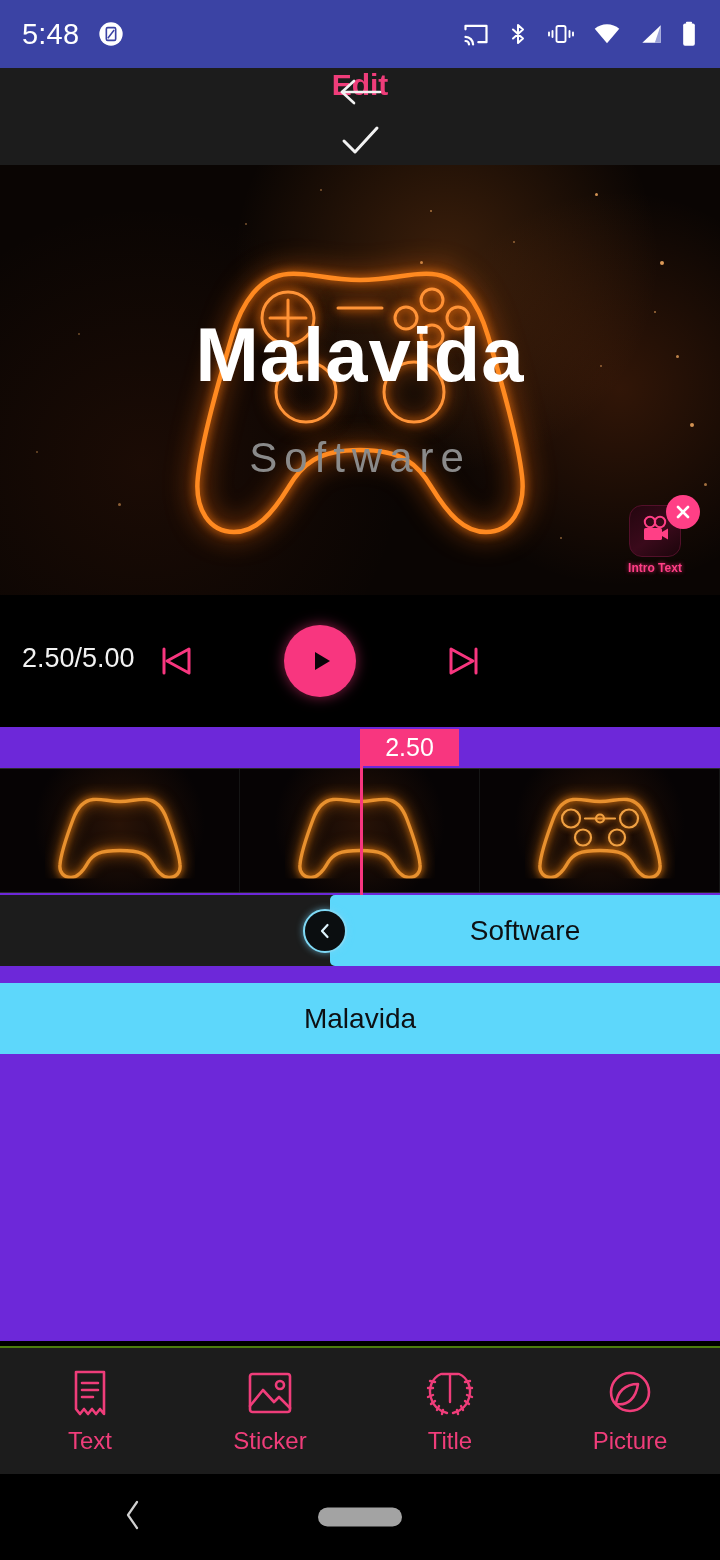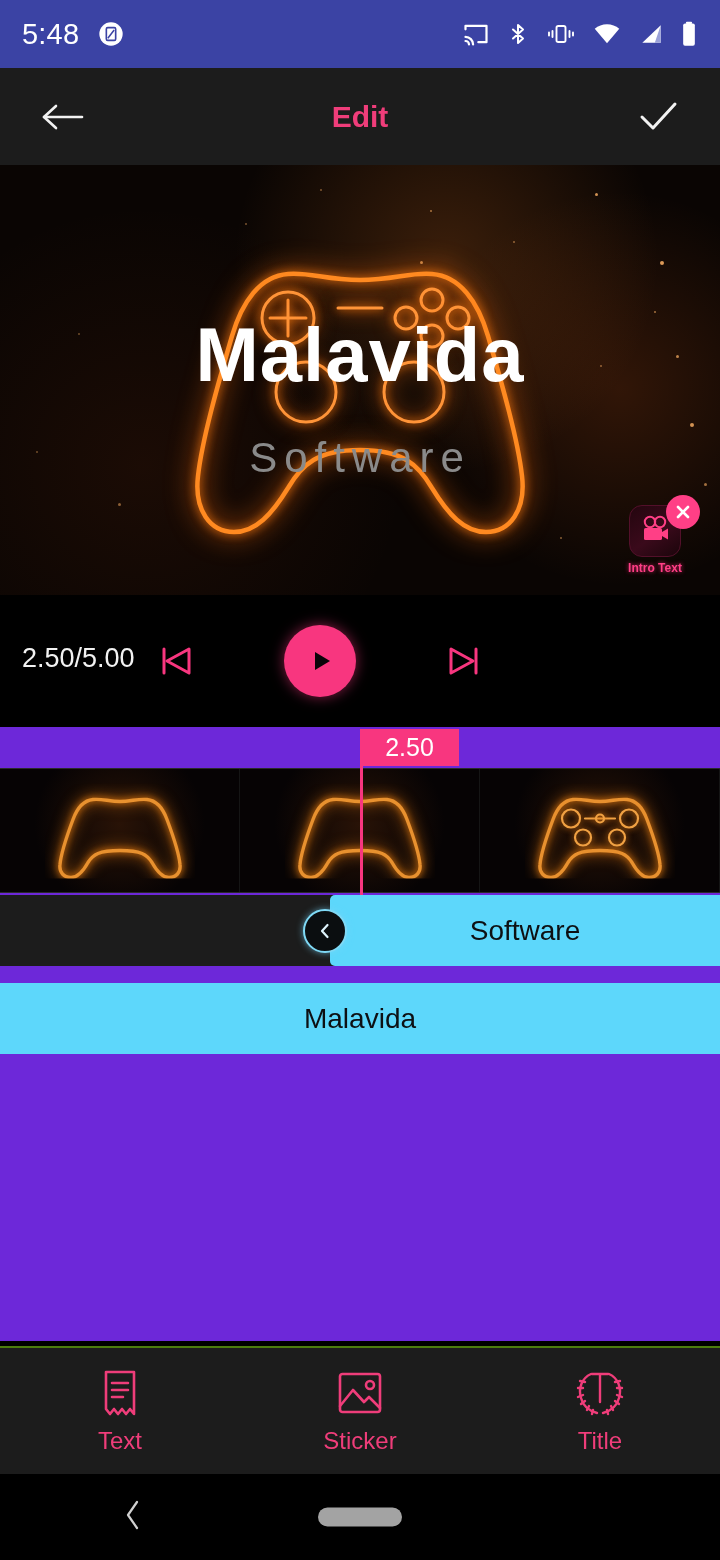--- a/index.html
+++ b/index.html
@@ -22,20 +22,21 @@
   .sb-time{ color:#fff; font-size:29px; letter-spacing:.2px; }
   .sb-right{ display:flex; align-items:center; gap:16px; }
   .sb-ic{ display:block; }
 
   
   .appbar{
     position:absolute; top:68px; left:0; width:720px; height:97px;
     background:#1c1c1c;
     display:flex; align-items:center; justify-content:space-between;
     padding:0 30px;
+    flex-direction:column;
   }
   .appbar-title{
     color:#ef3d7a; font-size:30px; font-weight:bold;
     position:absolute; left:0; right:0; text-align:center;
     pointer-events:none;
   }
   .icon-btn{ width:64px; height:64px; display:flex; align-items:center; justify-content:center; position:relative; z-index:2;}
 
   
   .preview{
@@ -446,20 +447,29 @@
           <path d="M17 6 C8 10 4 20 7 30 C9 38 16 43 23 45"></path>
           <path d="M35 6 C44 10 48 20 45 30 C43 38 36 43 29 45"></path>
           <path d="M11 14 L6 13 M9 20 L4 20 M9 27 L4 29 M11 33 L7 36 M15 38 L13 42 M19 42 L18 46"></path>
           <path d="M41 14 L46 13 M43 20 L48 20 M43 27 L48 29 M41 33 L45 36 M37 38 L39 42 M33 42 L34 46"></path>
         </svg>
       </div>
       <div class="tool-label">Title</div>
     </div>
 
 
+    <div class="tool">
+      <div class="tool-ic">
+        <svg width="50" height="50" viewBox="0 0 50 50" fill="none" stroke="#ef3d7a" stroke-width="2.6" stroke-linejoin="round">
+          <circle cx="25" cy="24" r="19"></circle>
+          <path d="M11 36 C12 24 20 16 33 16 C31 30 23 38 11 36 Z"></path>
+        </svg>
+      </div>
+      <div class="tool-label">Picture</div>
+    </div>
   </div>
 
   <div class="navbar">
     <div class="nav-back">
       <svg width="22" height="34" viewBox="0 0 22 34" fill="none" stroke="#d0d0d0" stroke-width="2.2" stroke-linecap="round" stroke-linejoin="round">
         <path d="M15 4 L6 17 L15 30"></path>
       </svg>
     </div>
     <div class="nav-pill"></div>
   </div>

